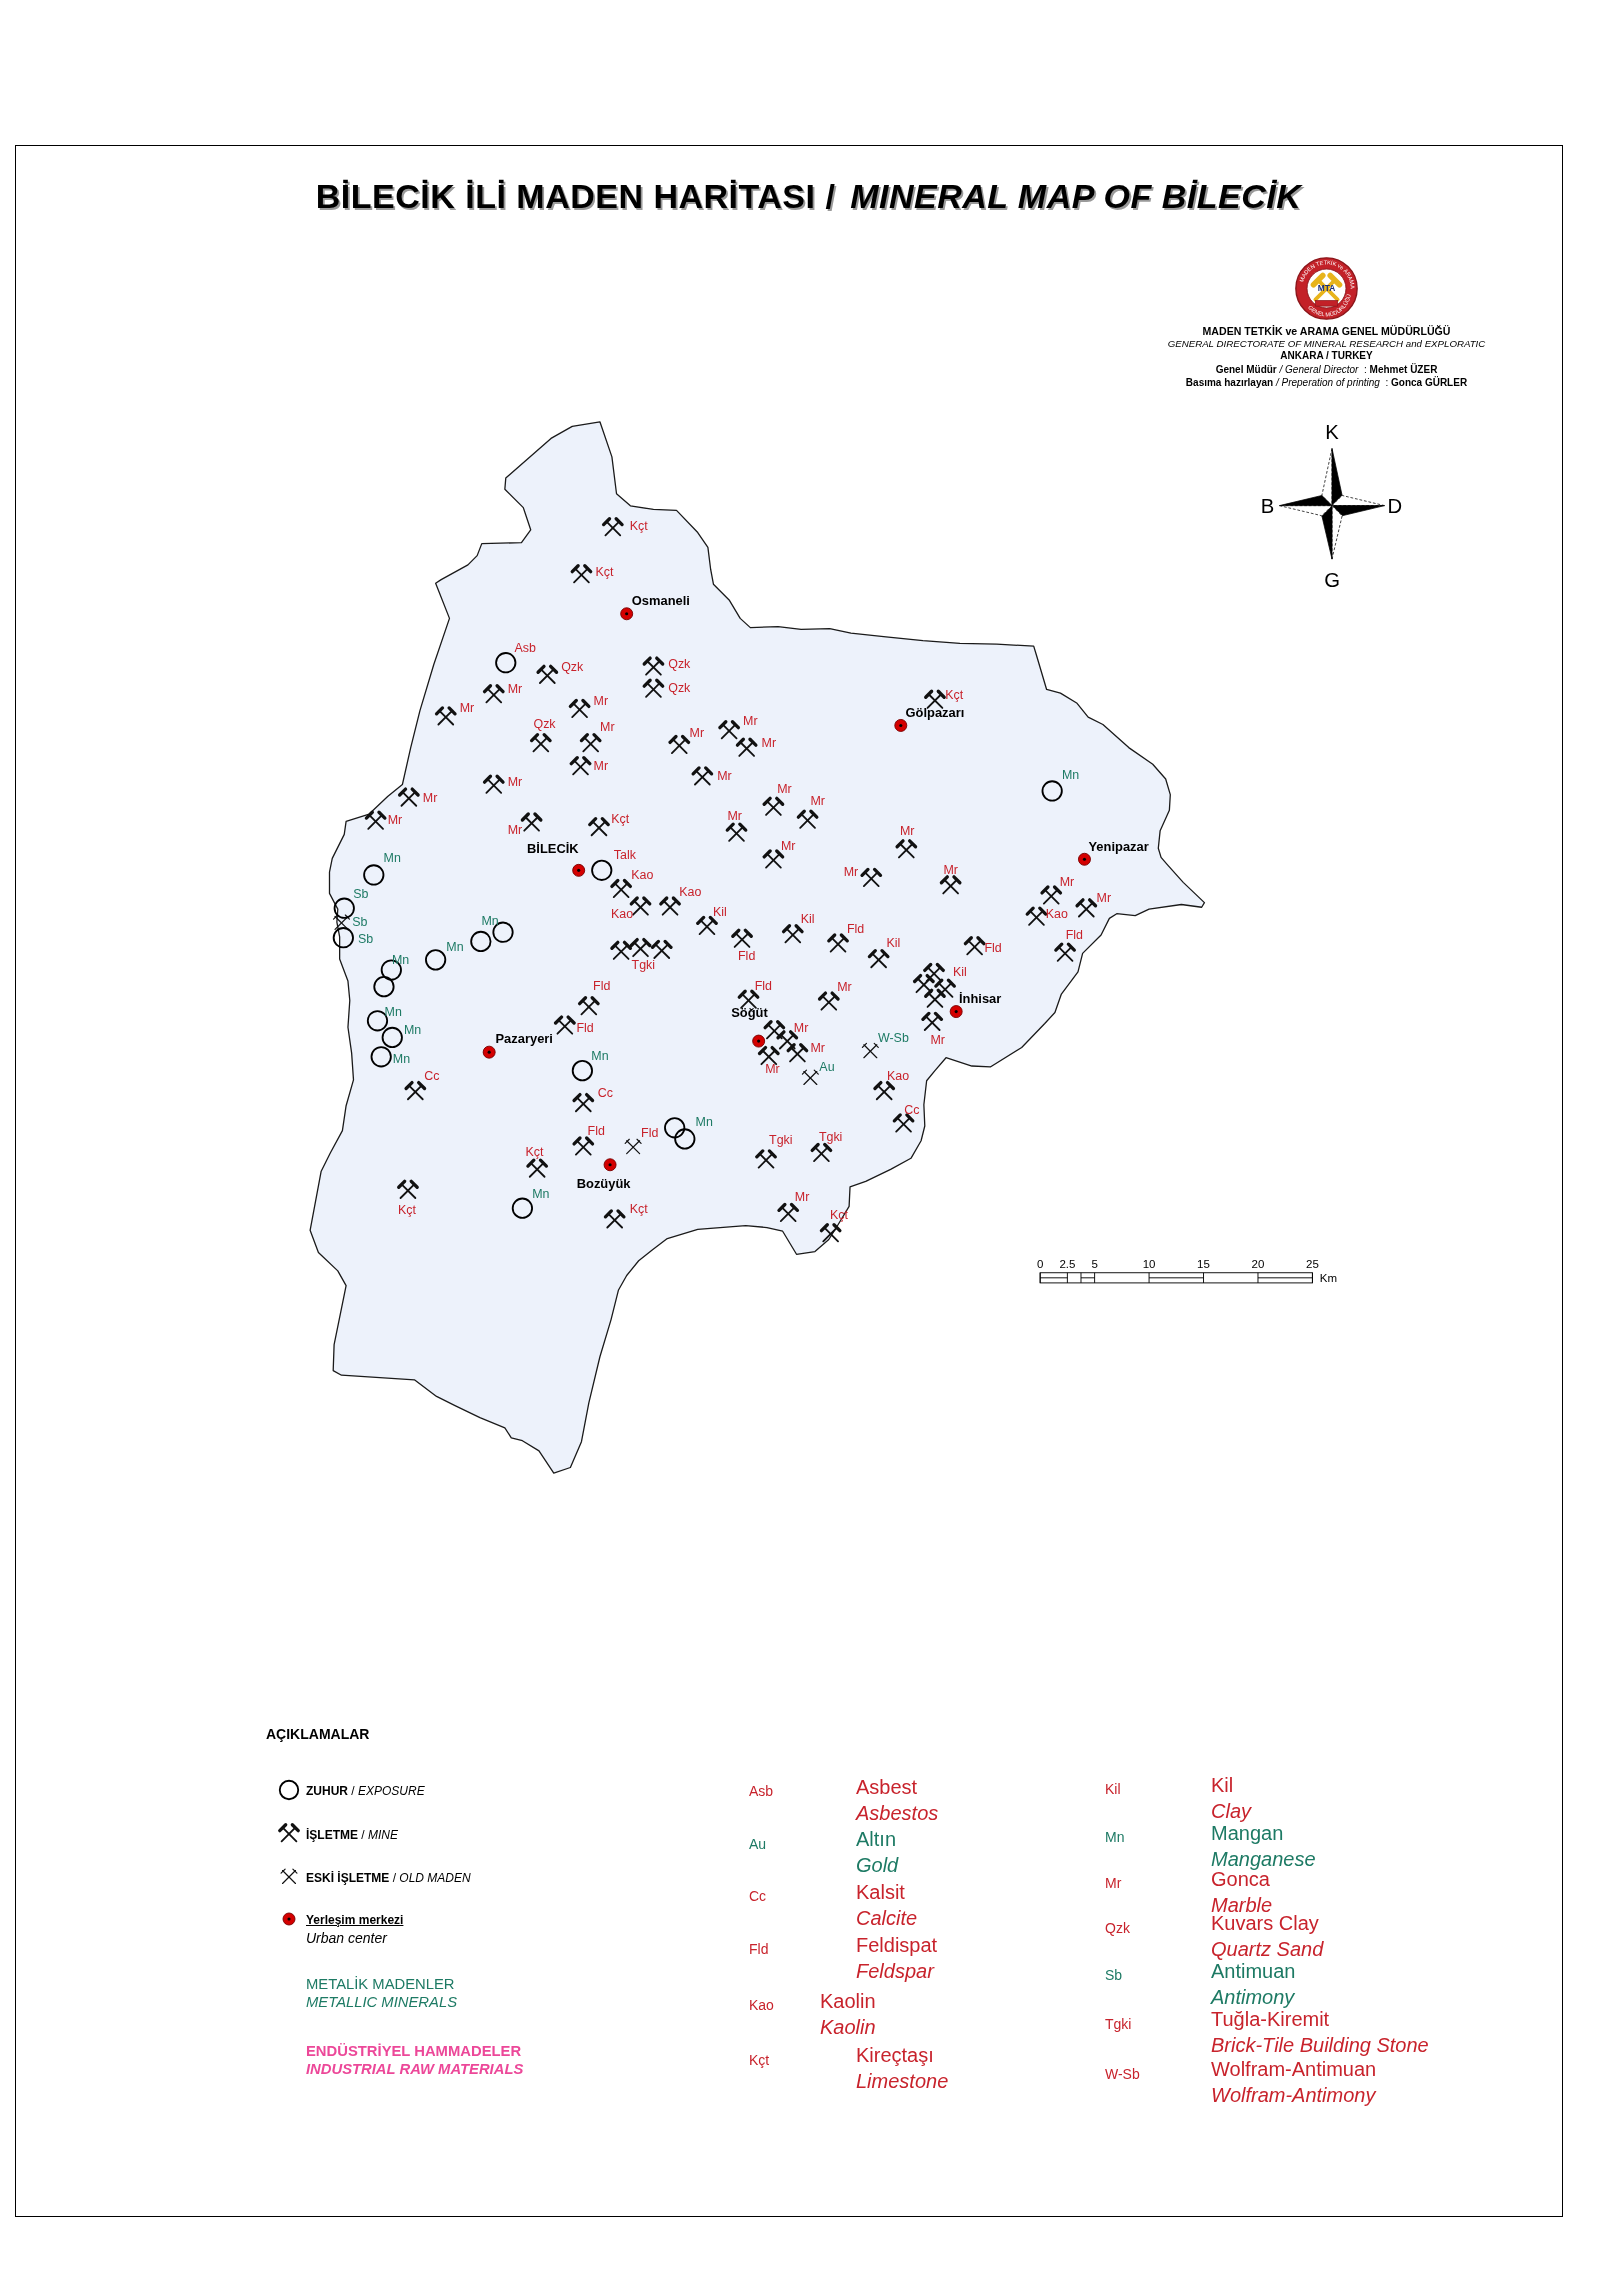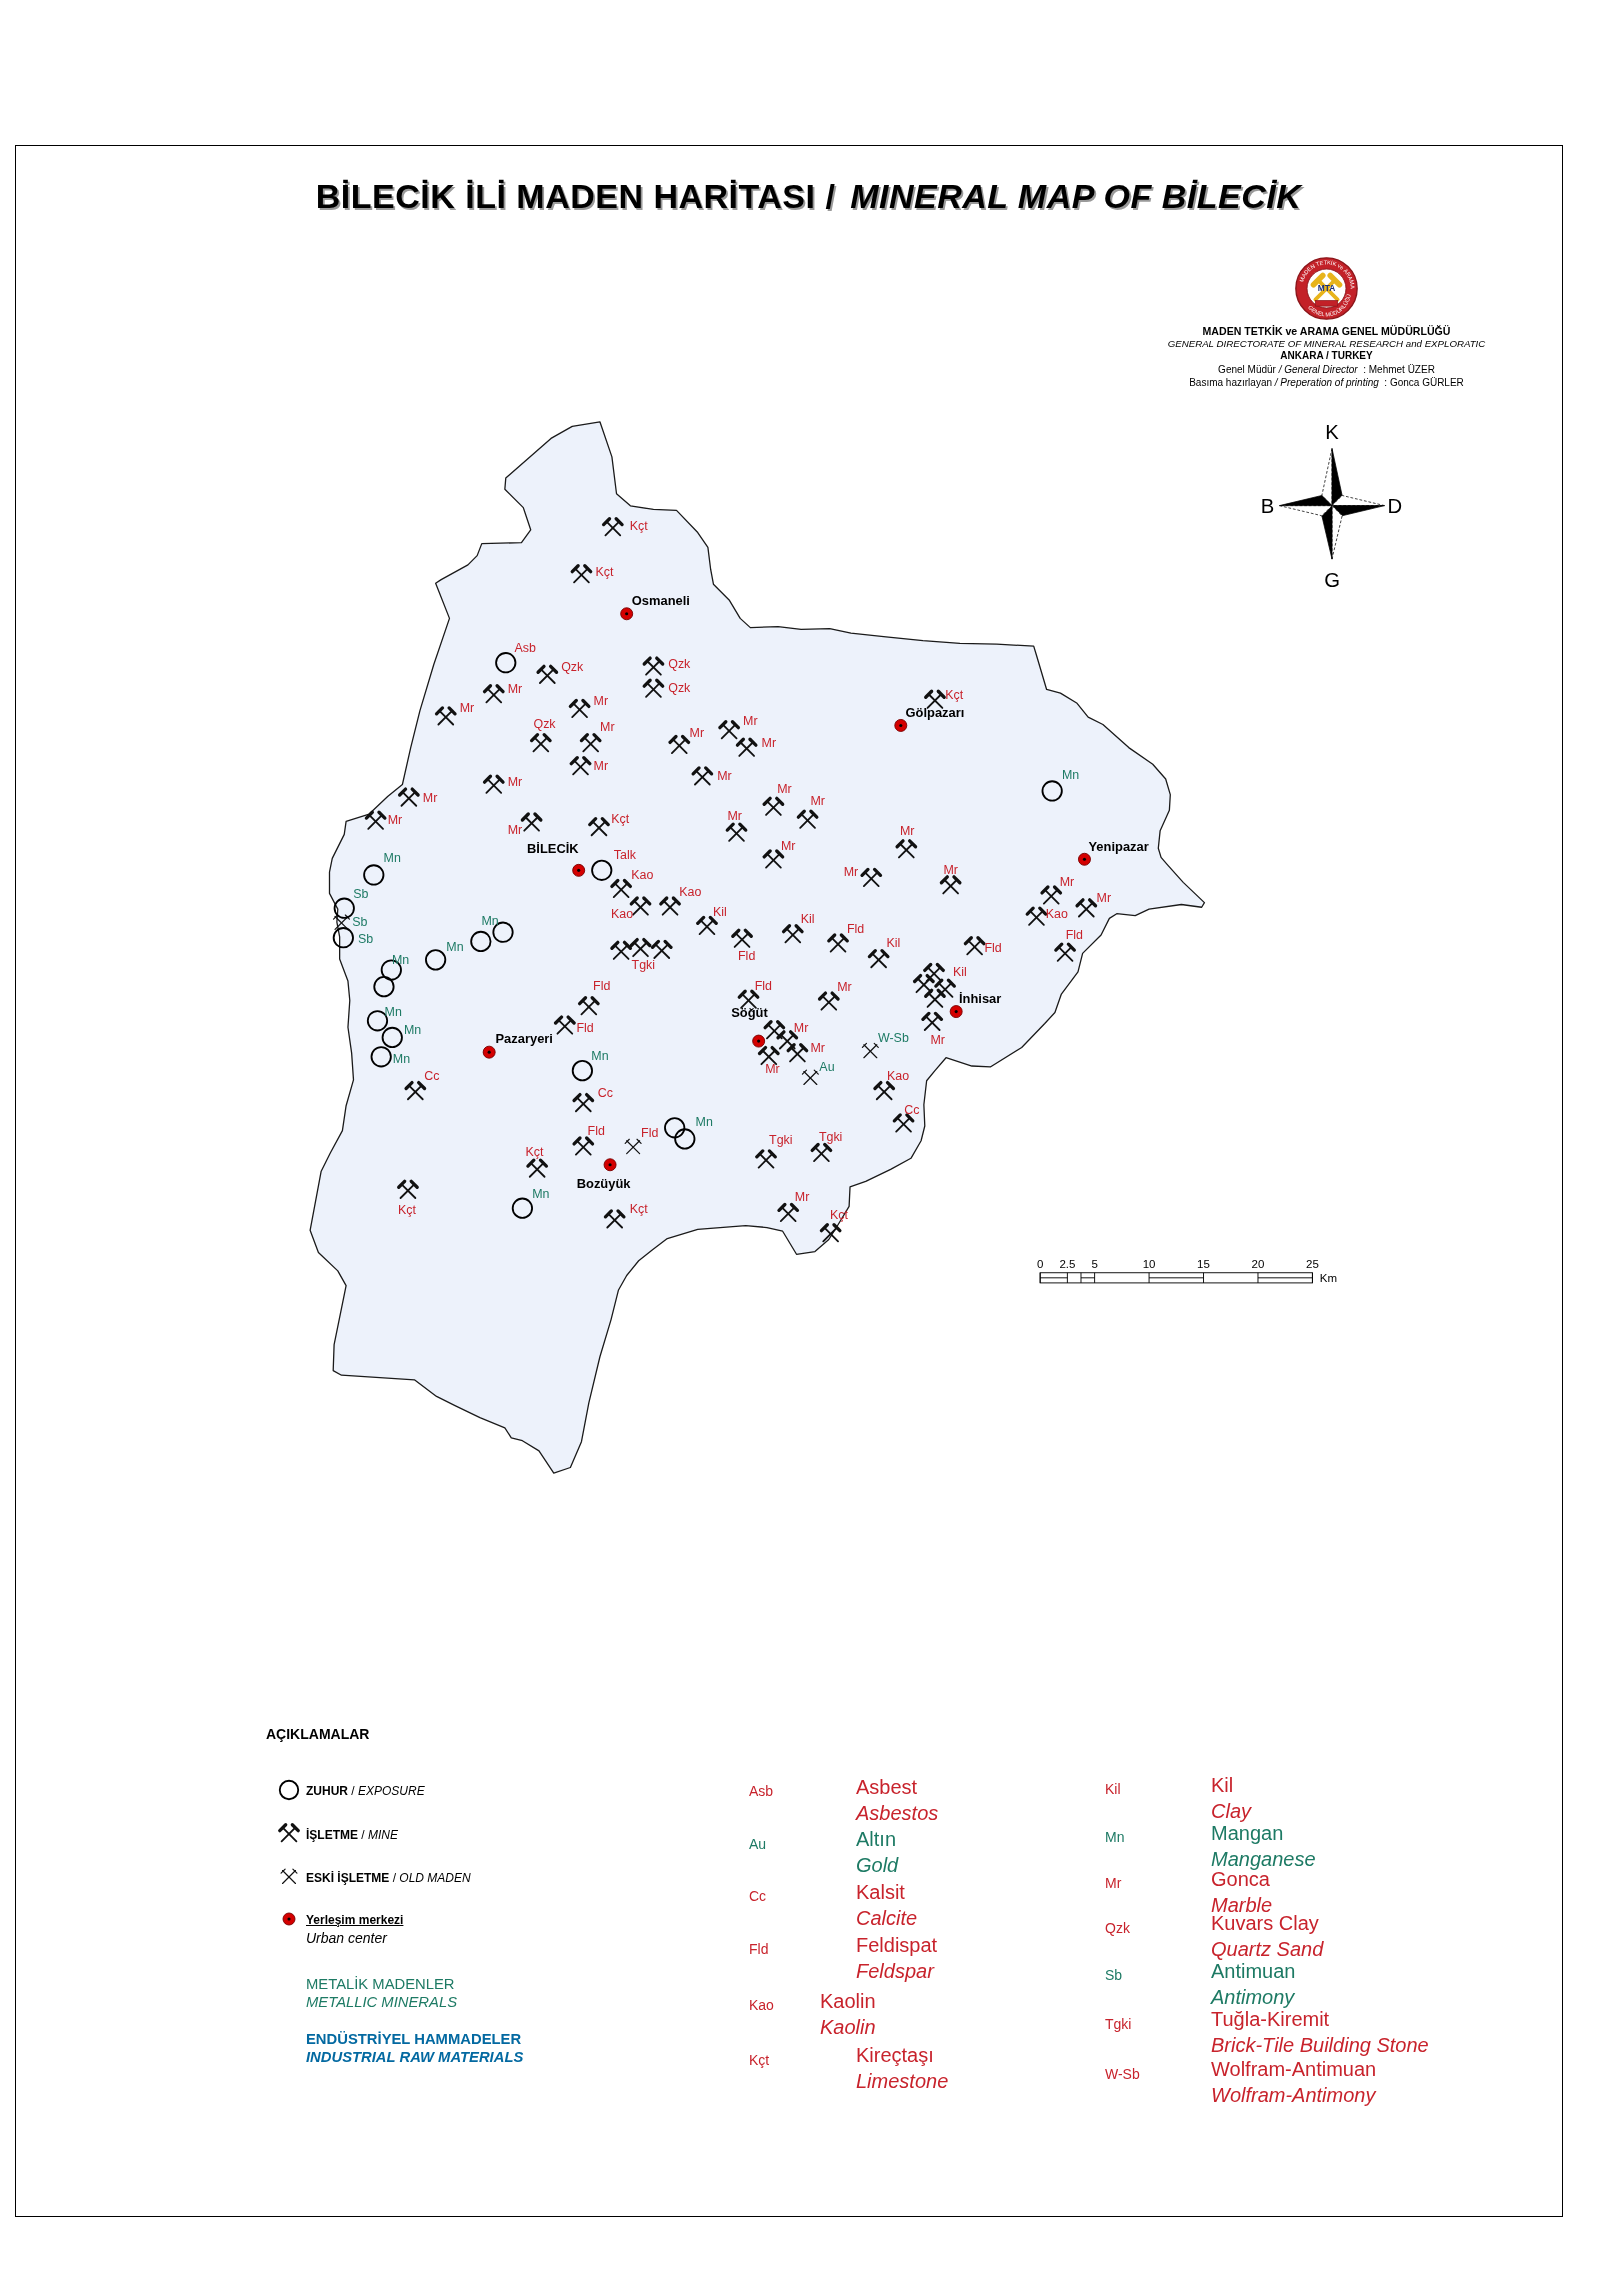--- a/index.html
+++ b/index.html
@@ -6,41 +6,41 @@
   body{width:1617px;height:2288px;position:relative;font-family:"Liberation Sans",sans-serif;color:#000;overflow:hidden;}
   .frame{position:absolute;left:14.8px;top:145px;width:1546px;height:2070px;border:1.8px solid #000;background:#fff;}
   .title{position:absolute;top:177px;left:0;width:1617px;text-align:center;font-size:34px;font-weight:bold;white-space:nowrap;}
   .title .tr{text-shadow:1.8px 1.8px 0 #9a9a9a;letter-spacing:0.5px;}
   .title .en{font-style:italic;margin-left:14.8px;text-shadow:1.8px 1.8px 0 #9a9a9a;letter-spacing:0.5px;}
   .org{position:absolute;top:325px;left:1096px;width:461px;text-align:center;line-height:1.25;}
   .org .o1{font-weight:bold;font-size:10.6px;}
   .org .o2{font-style:italic;font-size:9.7px;}
   .org .o3{font-weight:bold;font-size:10px;}
   .org .o45{font-size:10px;margin-top:0.9px;}
-  .org .o45 .b{font-weight:normal;}
+  .org .o45 .b{font-weight:bold;}
   .org .o45 .i{font-style:italic;}
   #logo{position:absolute;left:1294px;top:256px;}
   #compass{position:absolute;left:1249px;top:417px;}
   #compass text{font-size:22px;fill:#000;}
   #mapsvg{position:absolute;left:0;top:0;}
   .map-label{font-size:13.5px;}
   .map-label.ind{fill:#c8232c;}
   .map-label.met{fill:#1d7a64;}
   .town-label{font-size:14px;fill:#000;font-weight:600;}
   .legend-header{position:absolute;left:266px;top:1726px;font-size:14px;font-weight:bold;}
   .leg-row{position:absolute;white-space:nowrap;font-size:12px;}
   .leg-row .sym{display:inline-block;vertical-align:middle;width:31px;}
   .leg-row .tr{font-weight:bold;}
   .leg-row .en{font-style:italic;}
   .leg-sub{position:absolute;font-size:14px;font-style:italic;}
   .leg-cat{position:absolute;font-size:14.8px;line-height:1.25;}
   .leg-cat .tr{display:block;}
   .leg-cat .en{display:block;font-style:italic;}
   .leg-cat.met{color:#1d7a64;}
-  .leg-cat.ind{color:#0369a1;font-weight:bold;}
+  .leg-cat.ind{color:#ec4899;font-weight:bold;margin-top:12px;}
   .min-abbr{position:absolute;font-size:14px;}
   .min-name{position:absolute;font-size:20px;line-height:1.3;}
   .min-name .en{font-style:italic;}
   .c-ind{color:#c8232c;}
   .c-met{color:#1d7a64;}
 </style>
 </head>
 <body>
 
 <div class="frame"></div>

